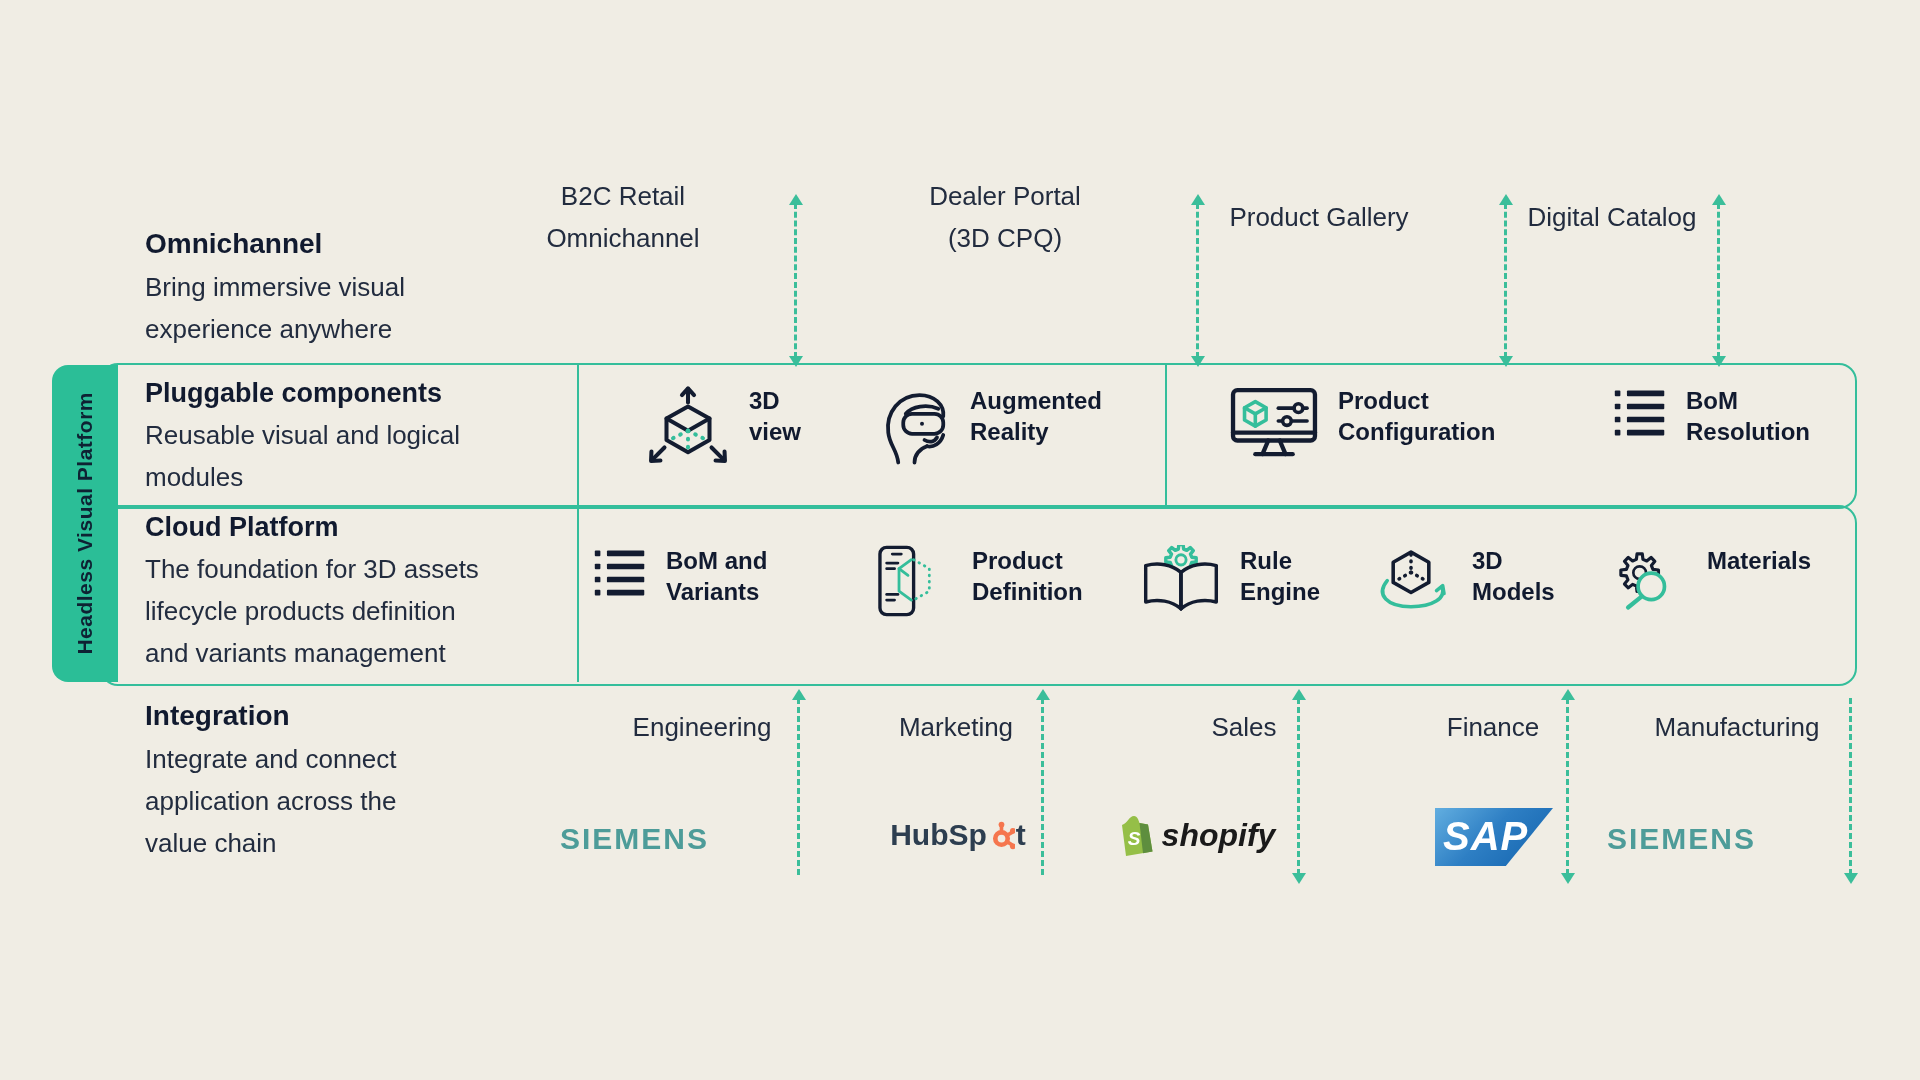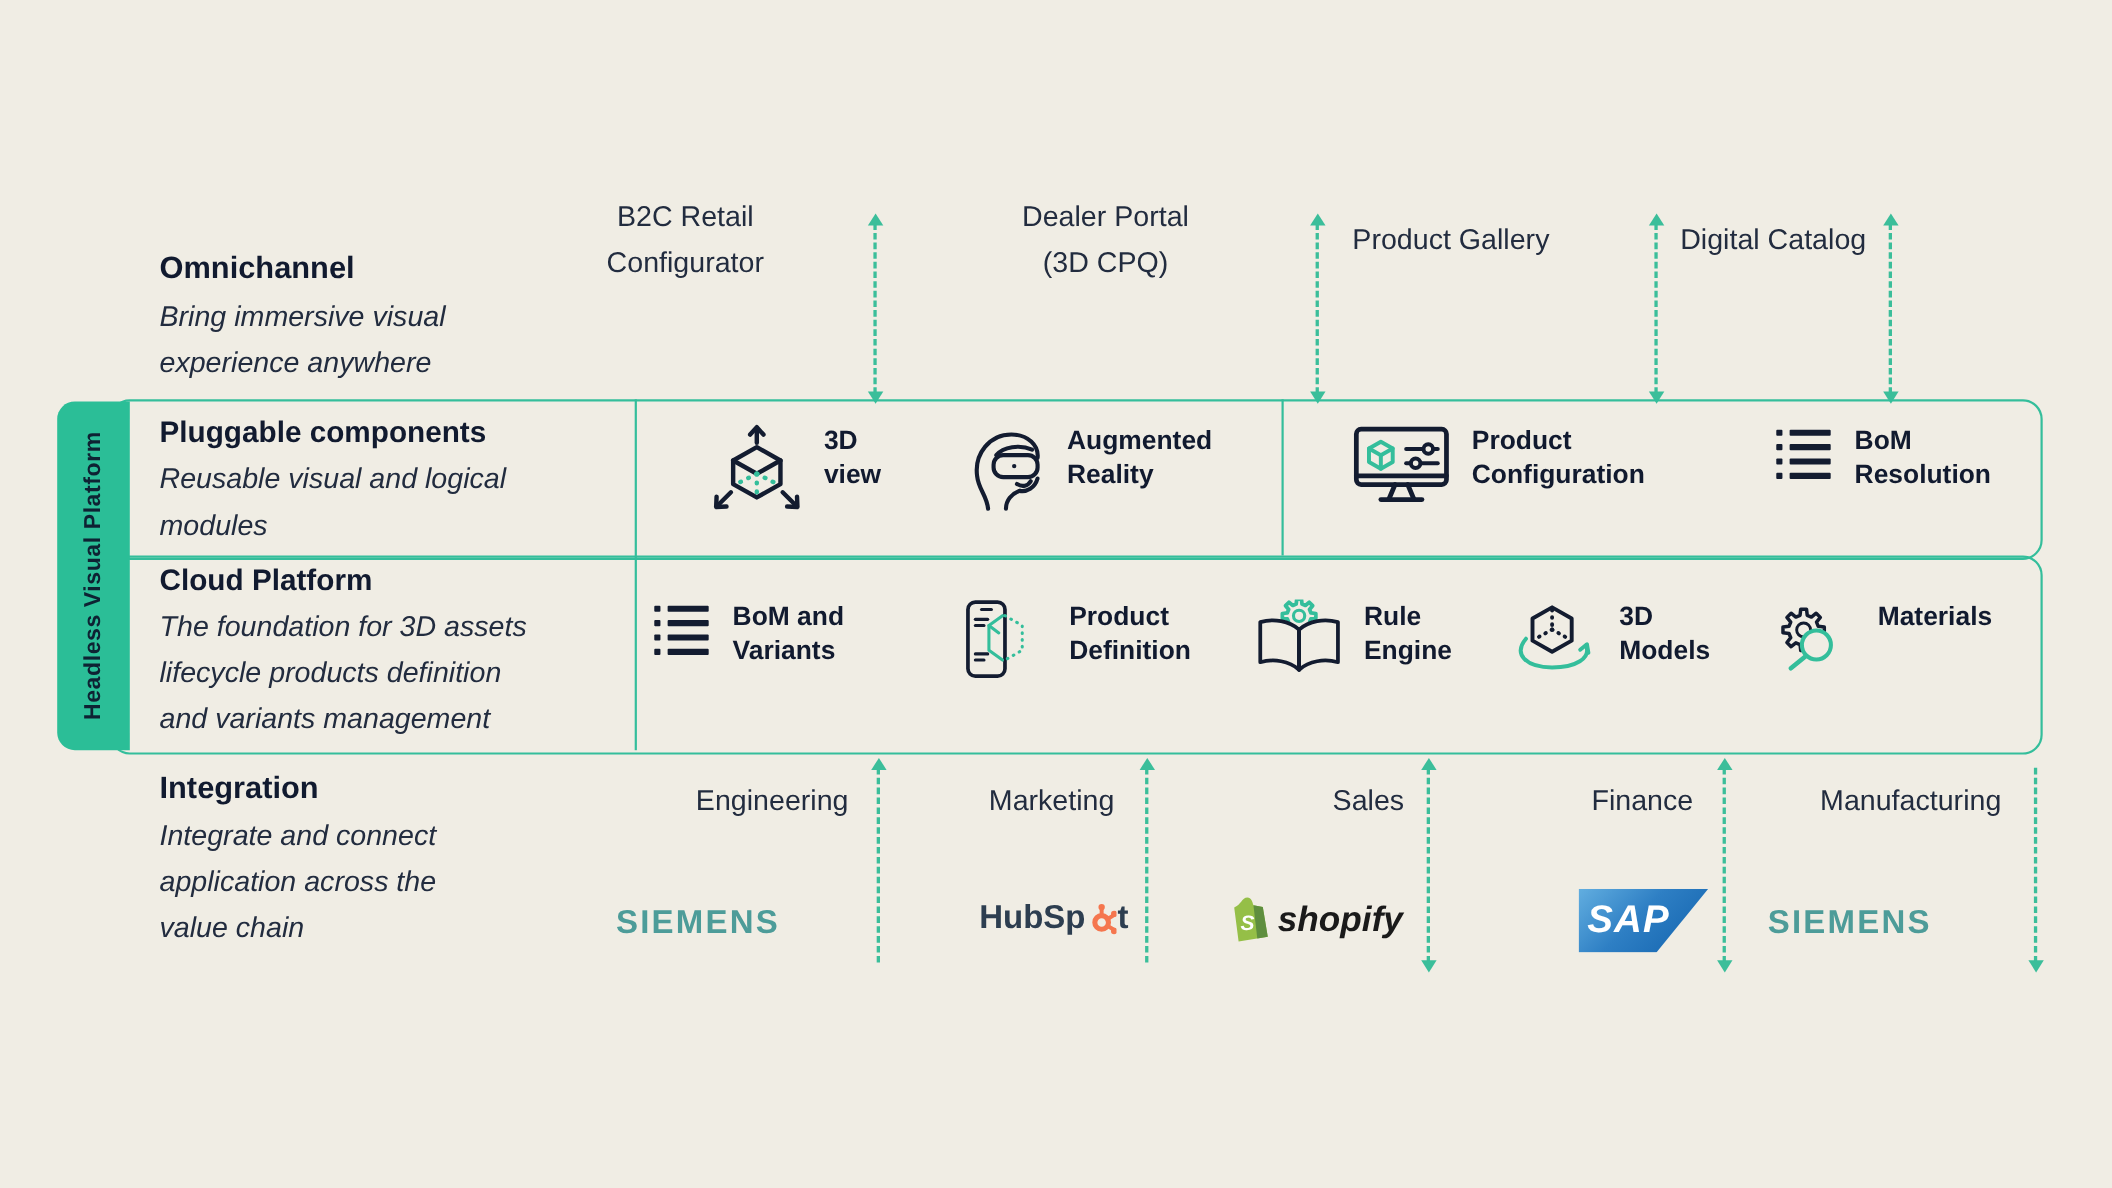--- a/index.html
+++ b/index.html
@@ -1,60 +1,60 @@
 <!DOCTYPE html>
 <html><head>
 <meta charset="utf-8">
 <style>
   html,body{margin:0;padding:0;background:#F0EDE4;}
   .canvas{position:relative;width:1920px;height:1080px;background:#F0EDE4;overflow:hidden;
           font-family:"Liberation Sans",sans-serif;color:#131C30;}
   .abs{position:absolute;}
   .title{font-weight:bold;font-size:28px;color:#111A2F;}
-  .body-text{font-size:26px;line-height:42px;color:#222C3F;white-space:pre-line;font-style:italic;}
+  .body-text{font-size:26px;line-height:42px;color:#222C3F;white-space:pre-line;}
   .channel-label{font-size:26px;line-height:42px;color:#222C3F;text-align:center;white-space:pre-line;}
   .dept-label{font-size:26px;color:#222C3F;text-align:center;}
   .item{position:absolute;display:flex;align-items:flex-start;gap:18px;height:100px;}
   .item-label{font-weight:bold;font-size:24px;line-height:31px;color:#111A2F;white-space:pre-line;}
   .box{position:absolute;border:2px solid #34BE9B;border-radius:18px;background:transparent;}
   .vline{position:absolute;width:2px;background:#34BE9B;}
   .tab{position:absolute;left:52px;top:365px;width:66px;height:317px;background:#2BBE97;
        border-radius:16px 0 0 16px;display:flex;align-items:center;justify-content:center;}
   .tab-text{writing-mode:vertical-rl;transform:rotate(180deg);font-weight:bold;font-size:21px;
             color:#0E2233;letter-spacing:0.5px;}
   .varrow{position:absolute;width:0;border-left:3px dashed #3BBE9A;}
   .ah{position:absolute;width:0;height:0;left:-8px;}
   .ah-up{top:-9px;border-left:7px solid transparent;border-right:7px solid transparent;border-bottom:11px solid #3BBE9A;}
   .ah-down{bottom:-9px;border-left:7px solid transparent;border-right:7px solid transparent;border-top:11px solid #3BBE9A;}
   .siemens{font-weight:bold;font-size:30px;letter-spacing:2px;color:#4D9C99;text-align:left;}
   .hubspot{display:flex;justify-content:center;align-items:center;font-weight:bold;font-size:30px;color:#2D3E50;text-align:center;}
   .shopify{display:flex;justify-content:center;align-items:center;}
   .shopify-text{font-weight:bold;font-size:32px;color:#1A1A1A;margin-left:7px;font-style:italic;}
   .sap{position:absolute;width:118px;height:58px;background:linear-gradient(135deg,#62AEE0 0%,#2E7FC4 45%,#1161AC 100%);
        clip-path:polygon(0 0,100% 0,60% 100%,0 100%);}
-  .sap-text{font-weight:bold;font-style:italic;font-size:35px;color:#FFFFFF;line-height:56px;padding-left:8px;letter-spacing:1px;}
+  .sap-text{font-weight:bold;font-style:italic;font-size:40px;color:#FFFFFF;line-height:56px;padding-left:8px;letter-spacing:1px;}
   svg{display:block;}
 </style>
 </head>
 <body>
 
 <div class="canvas">
 
   <svg width="0" height="0" style="position:absolute">
     <defs>
       <path id="gear" fill="none" stroke-linejoin="round" d="M42.6 22.9 L47.8 23.5 L47.8 28.5 L42.6 29.1 L41.1 32.7 L44.4 36.8 L40.8 40.4 L36.7 37.1 L33.1 38.6 L32.5 43.8 L27.5 43.8 L26.9 38.6 L23.3 37.1 L19.2 40.4 L15.6 36.8 L18.9 32.7 L17.4 29.1 L12.2 28.5 L12.2 23.5 L17.4 22.9 L18.9 19.3 L15.6 15.2 L19.2 11.6 L23.3 14.9 L26.9 13.4 L27.5 8.2 L32.5 8.2 L33.1 13.4 L36.7 14.9 L40.8 11.6 L44.4 15.2 L41.1 19.3 Z"></path>
     </defs>
   </svg>
 
   <div class="abs title" style="left:145px;top:228px;">Omnichannel</div>
   <div class="abs body-text" style="left:145px;top:266px;">Bring immersive visual
 experience anywhere</div>
 
   <div class="abs channel-label" style="left:473px;top:175px;width:300px;">B2C Retail
-Configurator</div>
+Omnichannel</div>
   <div class="abs channel-label" style="left:855px;top:175px;width:300px;">Dealer Portal
 (3D CPQ)</div>
   <div class="abs channel-label" style="left:1169px;top:196px;width:300px;">Product Gallery</div>
   <div class="abs channel-label" style="left:1462px;top:196px;width:300px;">Digital Catalog</div>
 
   <div class="varrow" style="left:794px;top:203px;height:155px;">
       <i class="ah ah-up"></i>
       <i class="ah ah-down"></i>
     </div>
   <div class="varrow" style="left:1196px;top:203px;height:155px;">

